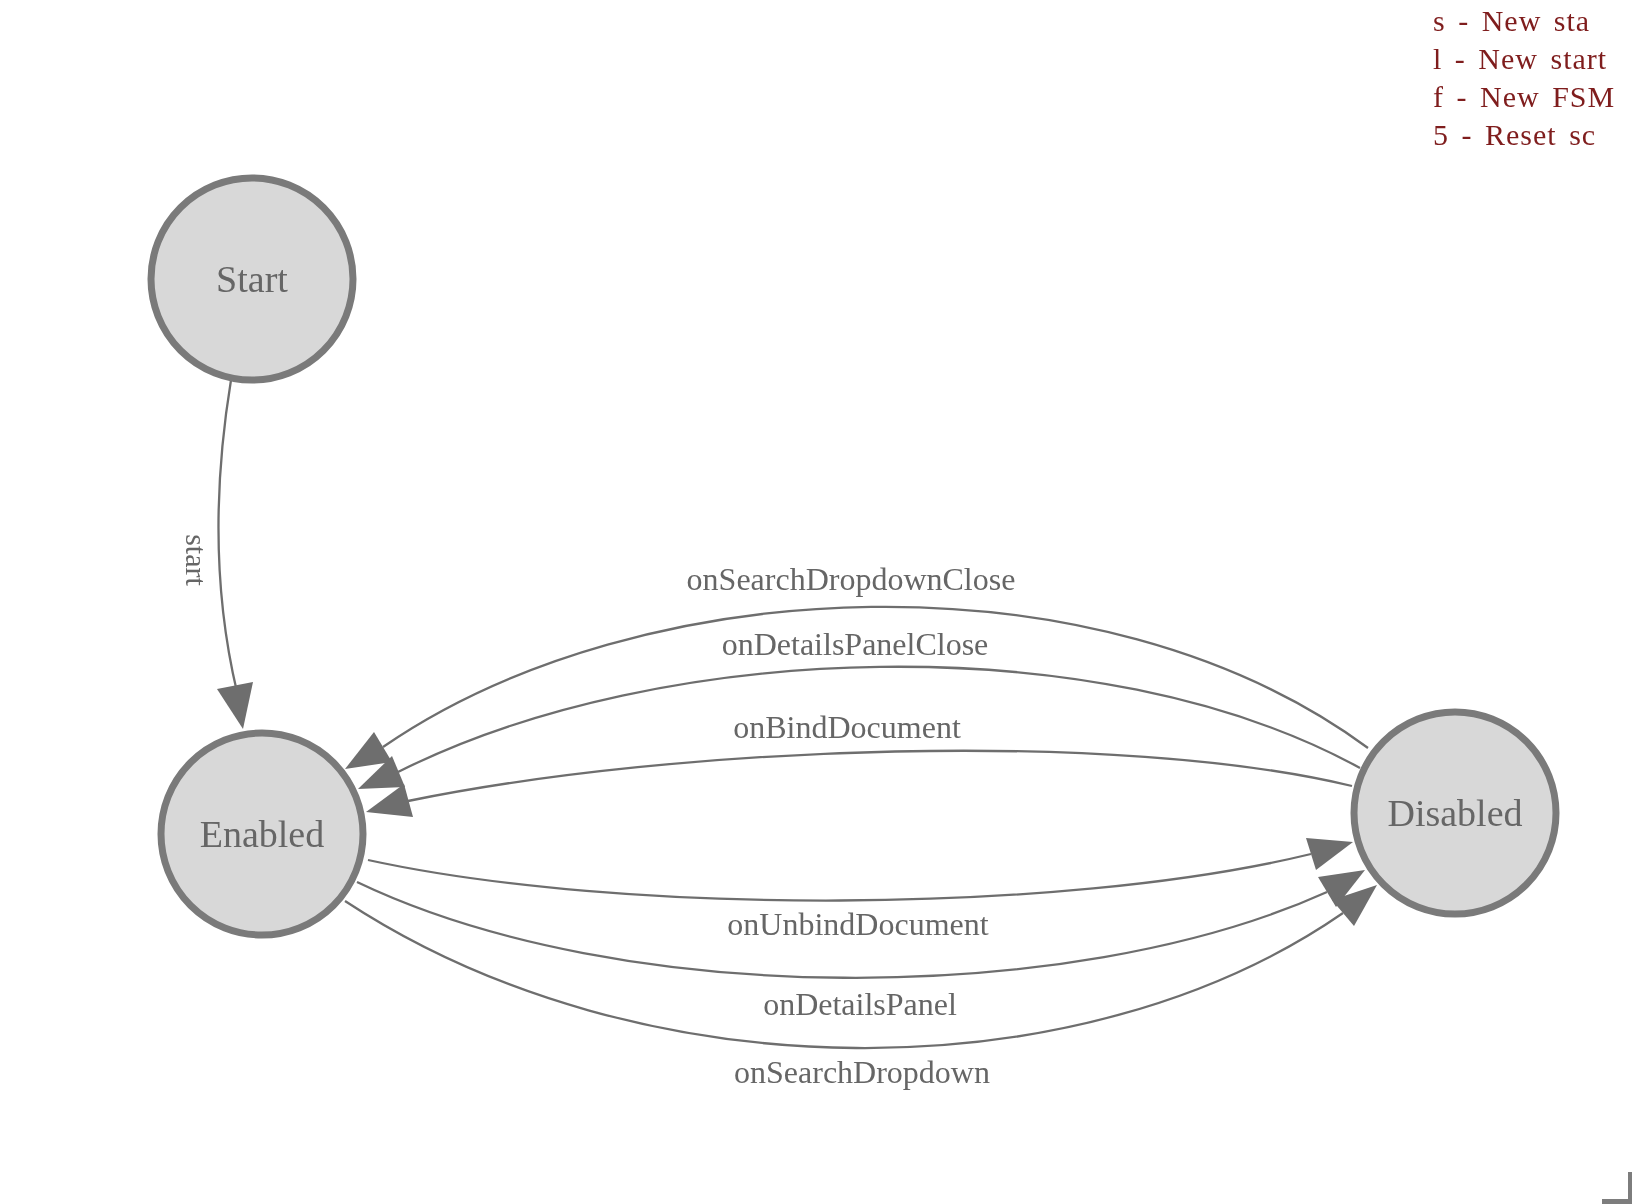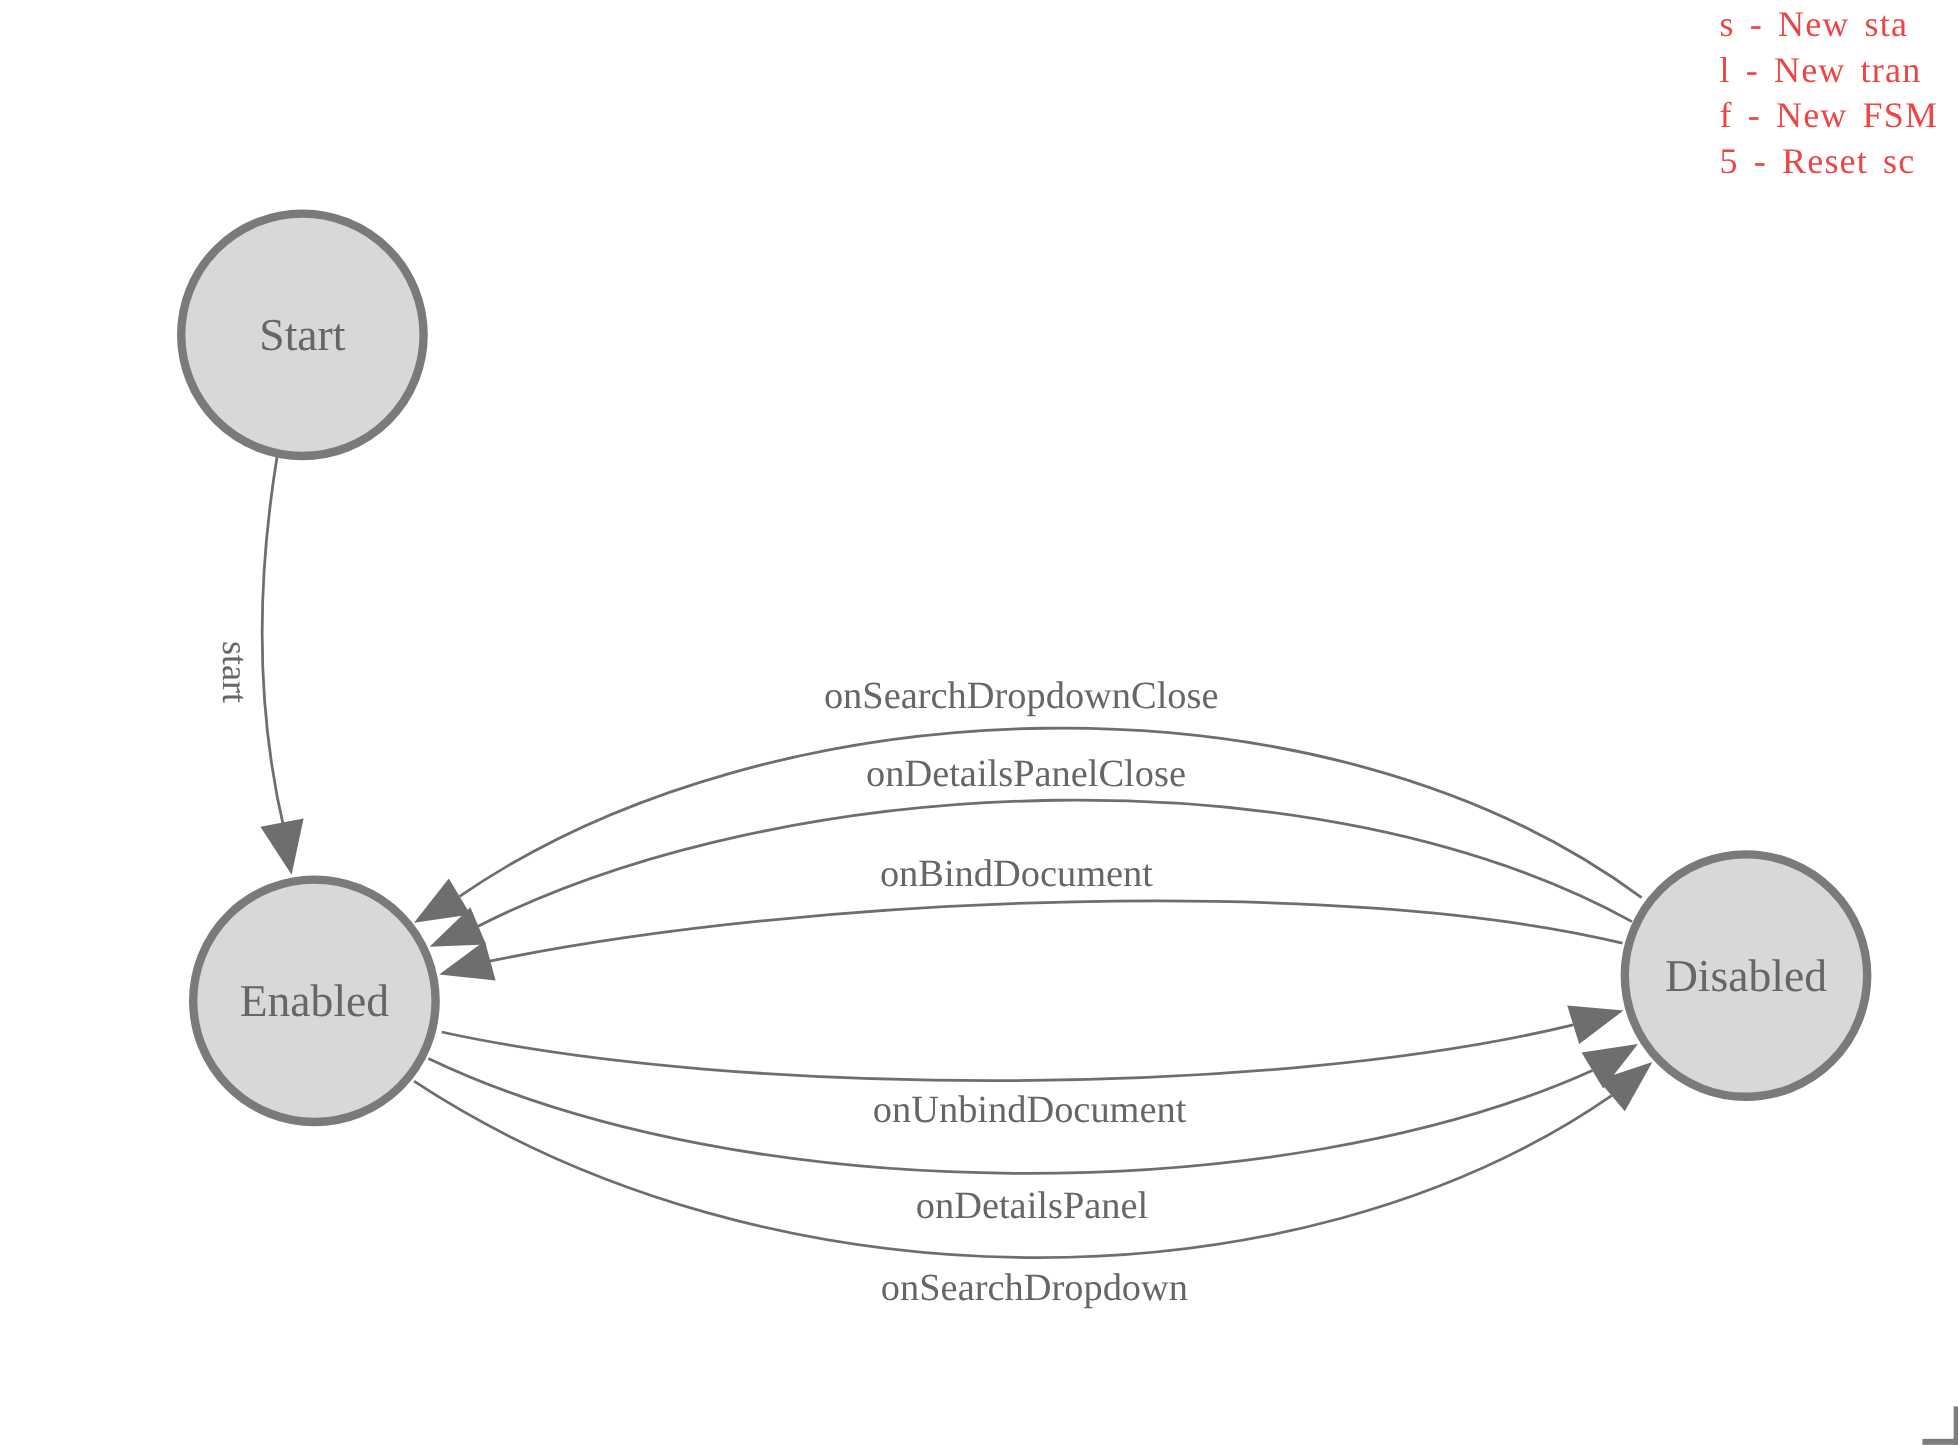--- a/index.html
+++ b/index.html
@@ -50,21 +50,21 @@
     fill: #666666;
     font-size: 30px;
     text-anchor: middle;
     font-family: "Liberation Serif", "DejaVu Serif", serif;
   }
   .legend {
     position: absolute;
     left: 1433px;
     top: 0px;
     padding-top: 2px;
-    color: #ef4444;
+    color: #7f1d1d;
     font-size: 30px;
     line-height: 38px;
     letter-spacing: 1px;
     word-spacing: 4px;
     white-space: nowrap;
   }
   .legend-line { display: block; }
   .corner-mark-v {
     position: absolute;
     left: 1628px; top: 1172px;
@@ -121,21 +121,21 @@
 
     <circle class="state-circle" cx="262" cy="834" r="101"></circle>
     <text class="state-label" x="262" y="847">Enabled</text>
 
     <circle class="state-circle" cx="1455" cy="813" r="101"></circle>
     <text class="state-label" x="1455" y="826">Disabled</text>
   </svg>
 
   <div class="legend">
     <span class="legend-line">s - New sta</span>
-    <span class="legend-line">l - New tran</span>
+    <span class="legend-line">l - New start</span>
     <span class="legend-line">f - New FSM</span>
     <span class="legend-line">5 - Reset sc</span>
   </div>
 
   <div class="corner-mark-v"></div>
   <div class="corner-mark-h"></div>
 
 </div>
 
 </body></html>

